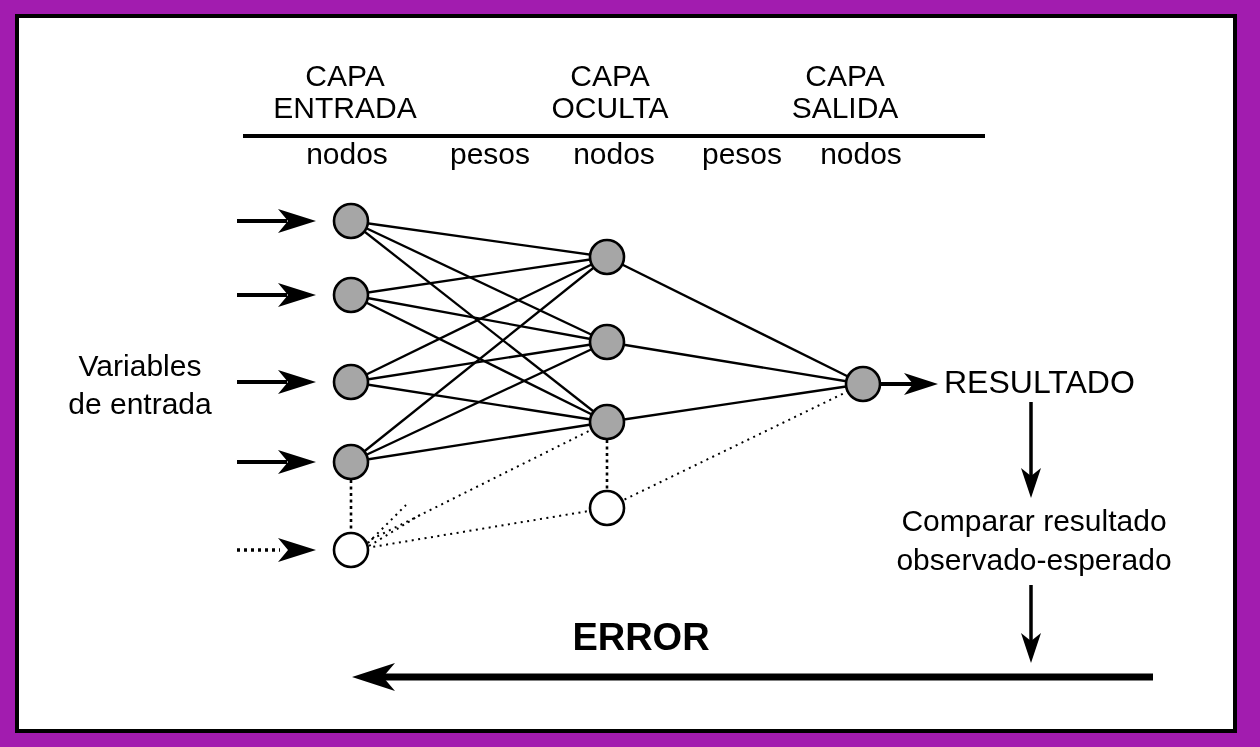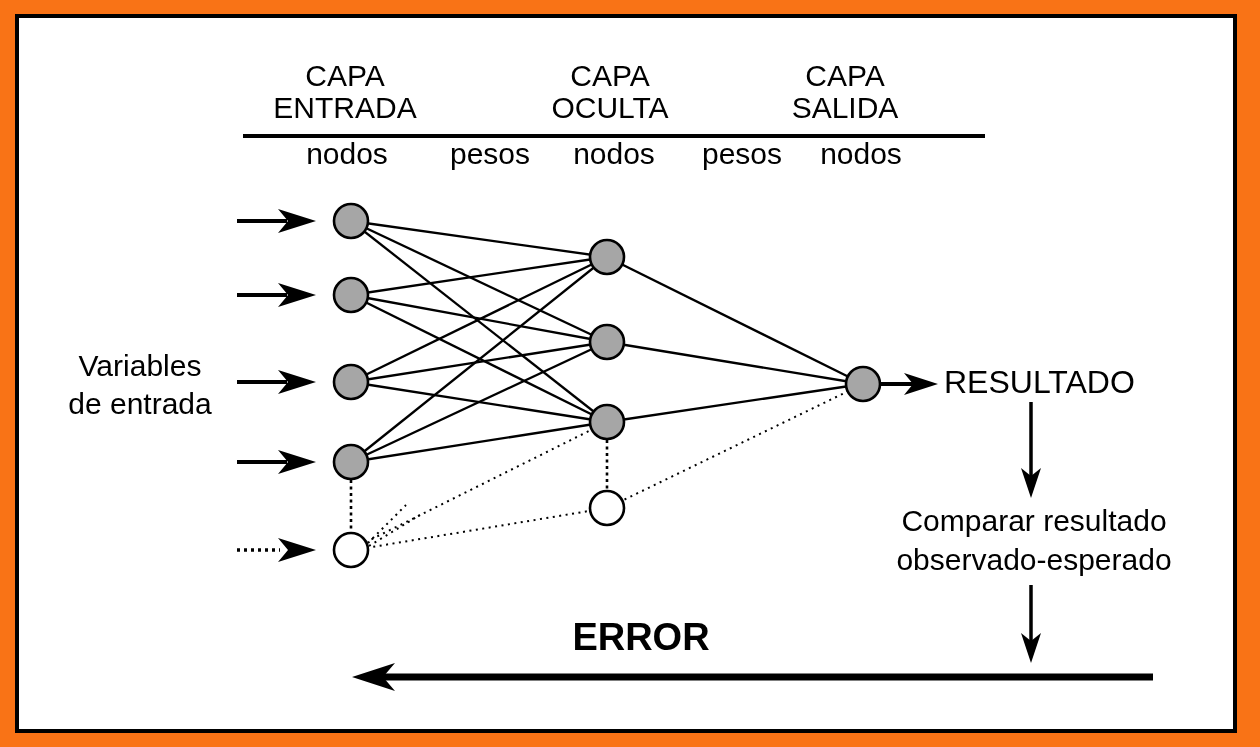--- a/index.html
+++ b/index.html
@@ -1,16 +1,16 @@
 <!DOCTYPE html>
 <html><head>
 <meta charset="utf-8">
 <style>
   html, body { margin: 0; padding: 0; background: #ffffff; }
-  .page { position: relative; width: 1260px; height: 747px; background: #f97316; overflow: hidden; }
+  .page { position: relative; width: 1260px; height: 747px; background: #a21caf; overflow: hidden; }
   svg { display: block; }
   text { font-family: "Liberation Sans", "DejaVu Sans", sans-serif; fill: #000; }
   .title-txt   { font-size: 30px; }
   .sub-txt     { font-size: 30px; }
   .side-txt    { font-size: 30px; }
   .result-txt  { font-size: 32px; }
   .compare-txt { font-size: 30px; }
   .error-txt   { font-size: 38px; font-weight: bold; }
   .edge        { stroke: #000; stroke-width: 2.3; }
   .dot-edge    { stroke: #000; stroke-width: 2;   stroke-dasharray: 2 4.5; fill: none; }

